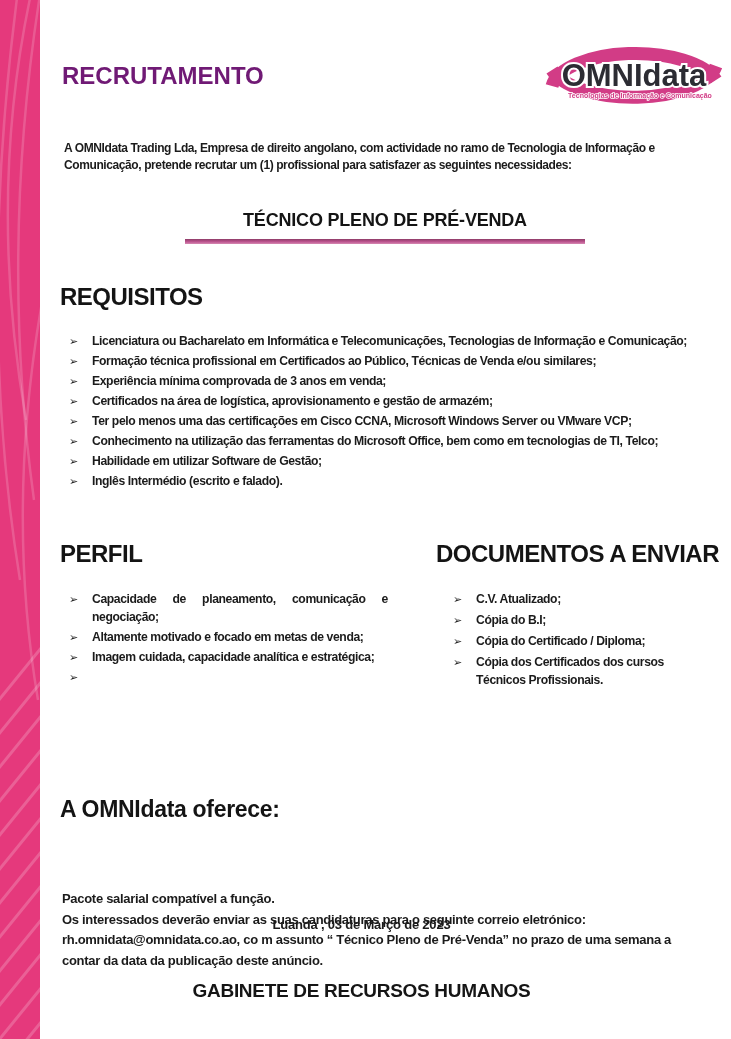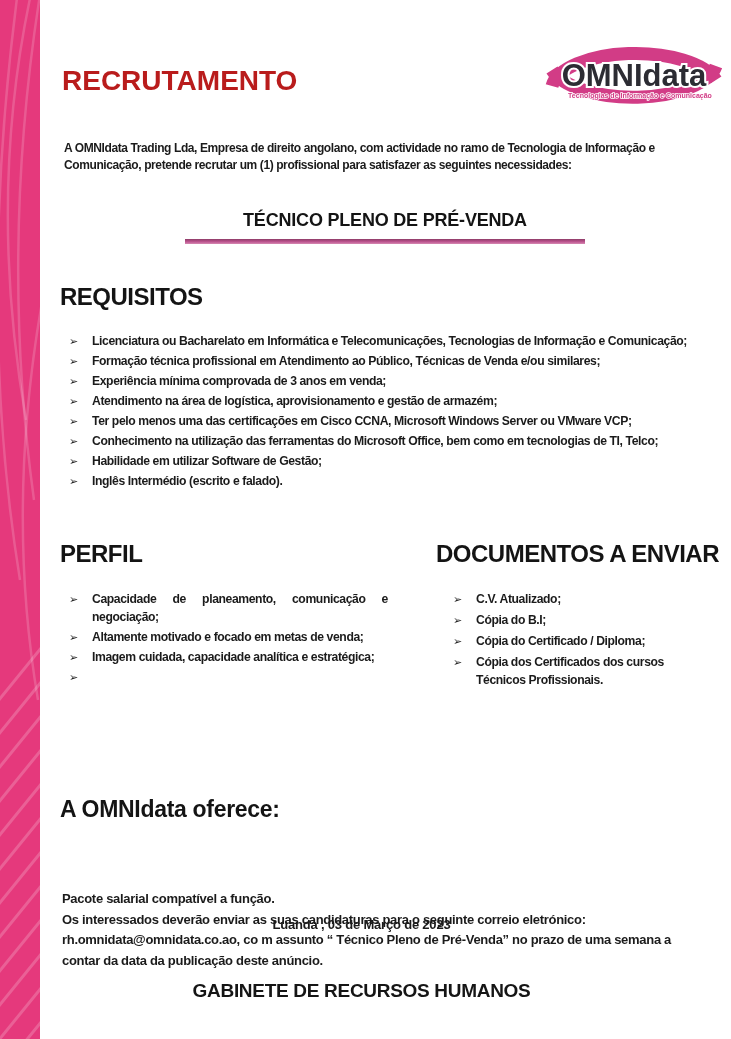--- a/index.html
+++ b/index.html
@@ -10,21 +10,21 @@
     font-family:"Liberation Sans", sans-serif;
     color:#1b1b1b;
     overflow:hidden;
   }
   
   .band{position:absolute;left:0;top:0;width:40px;height:1039px;background:#e5397c;}
   .band svg{position:absolute;left:0;top:0;}
   
   .page-title{
     position:absolute;left:62px;top:46px;
-    font-size:28px;font-weight:bold;letter-spacing:0px;color:#b91c1c;
+    font-size:24px;font-weight:bold;letter-spacing:0px;color:#701a75;
   }
   .logo{position:absolute;left:540px;top:28px;width:190px;height:95px;}
   
   .intro{
     position:absolute;left:64px;top:128px;width:626px;
     font-size:12px;font-weight:bold;line-height:17px;letter-spacing:-0.4px;
     text-align:left;
   }
   
   .job-title-block{position:absolute;left:160px;top:210px;width:450px;text-align:center;}
@@ -123,31 +123,31 @@
   <h2 class="section-heading" id="requisitos-heading">REQUISITOS</h2>
   <ul class="arrow-list" id="requisitos-list">
 
       <li>
         <span class="arrow">➢</span>
         <span>Licenciatura ou Bacharelato em Informática e Telecomunicações, Tecnologias de Informação e Comunicação;</span>
       </li>
 
       <li>
         <span class="arrow">➢</span>
-        <span>Formação técnica profissional em Atendimento ao Público, Técnicas de Venda e/ou similares;</span>
+        <span>Formação técnica profissional em Certificados ao Público, Técnicas de Venda e/ou similares;</span>
       </li>
 
       <li>
         <span class="arrow">➢</span>
         <span>Experiência mínima comprovada de 3 anos em venda;</span>
       </li>
 
       <li>
         <span class="arrow">➢</span>
-        <span>Atendimento na área de logística, aprovisionamento e gestão de armazém;</span>
+        <span>Certificados na área de logística, aprovisionamento e gestão de armazém;</span>
       </li>
 
       <li>
         <span class="arrow">➢</span>
         <span>Ter pelo menos uma das certificações em Cisco CCNA, Microsoft Windows Server ou VMware VCP;</span>
       </li>
 
       <li>
         <span class="arrow">➢</span>
         <span>Conhecimento na utilização das ferramentas do Microsoft Office, bem como em tecnologias de TI, Telco;</span>

